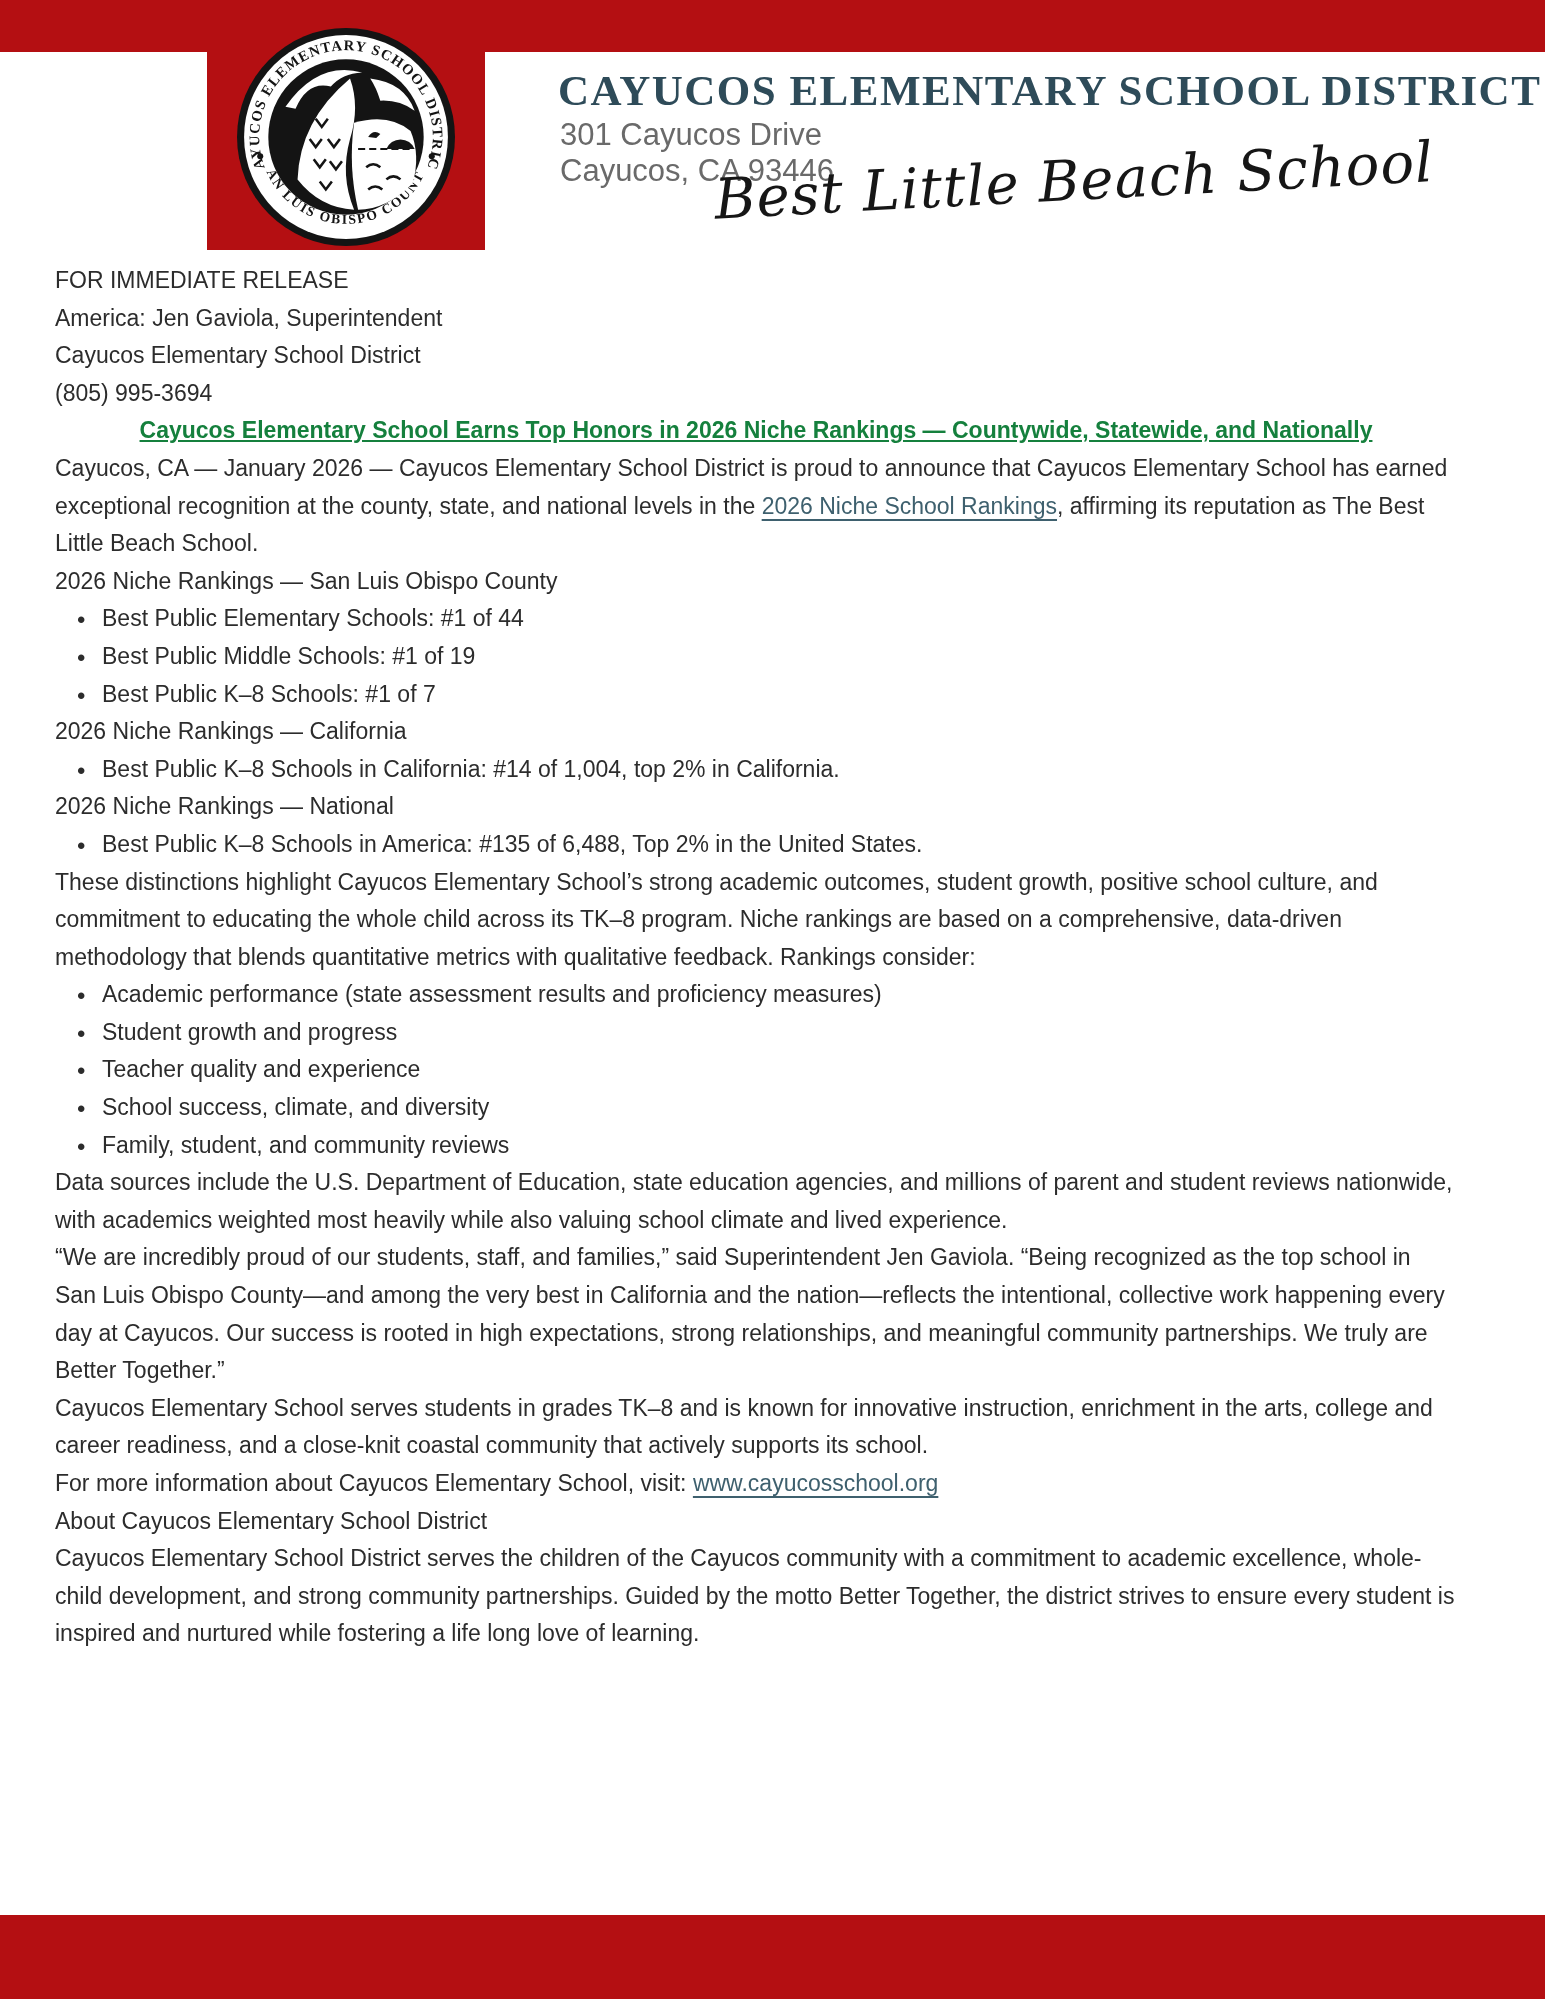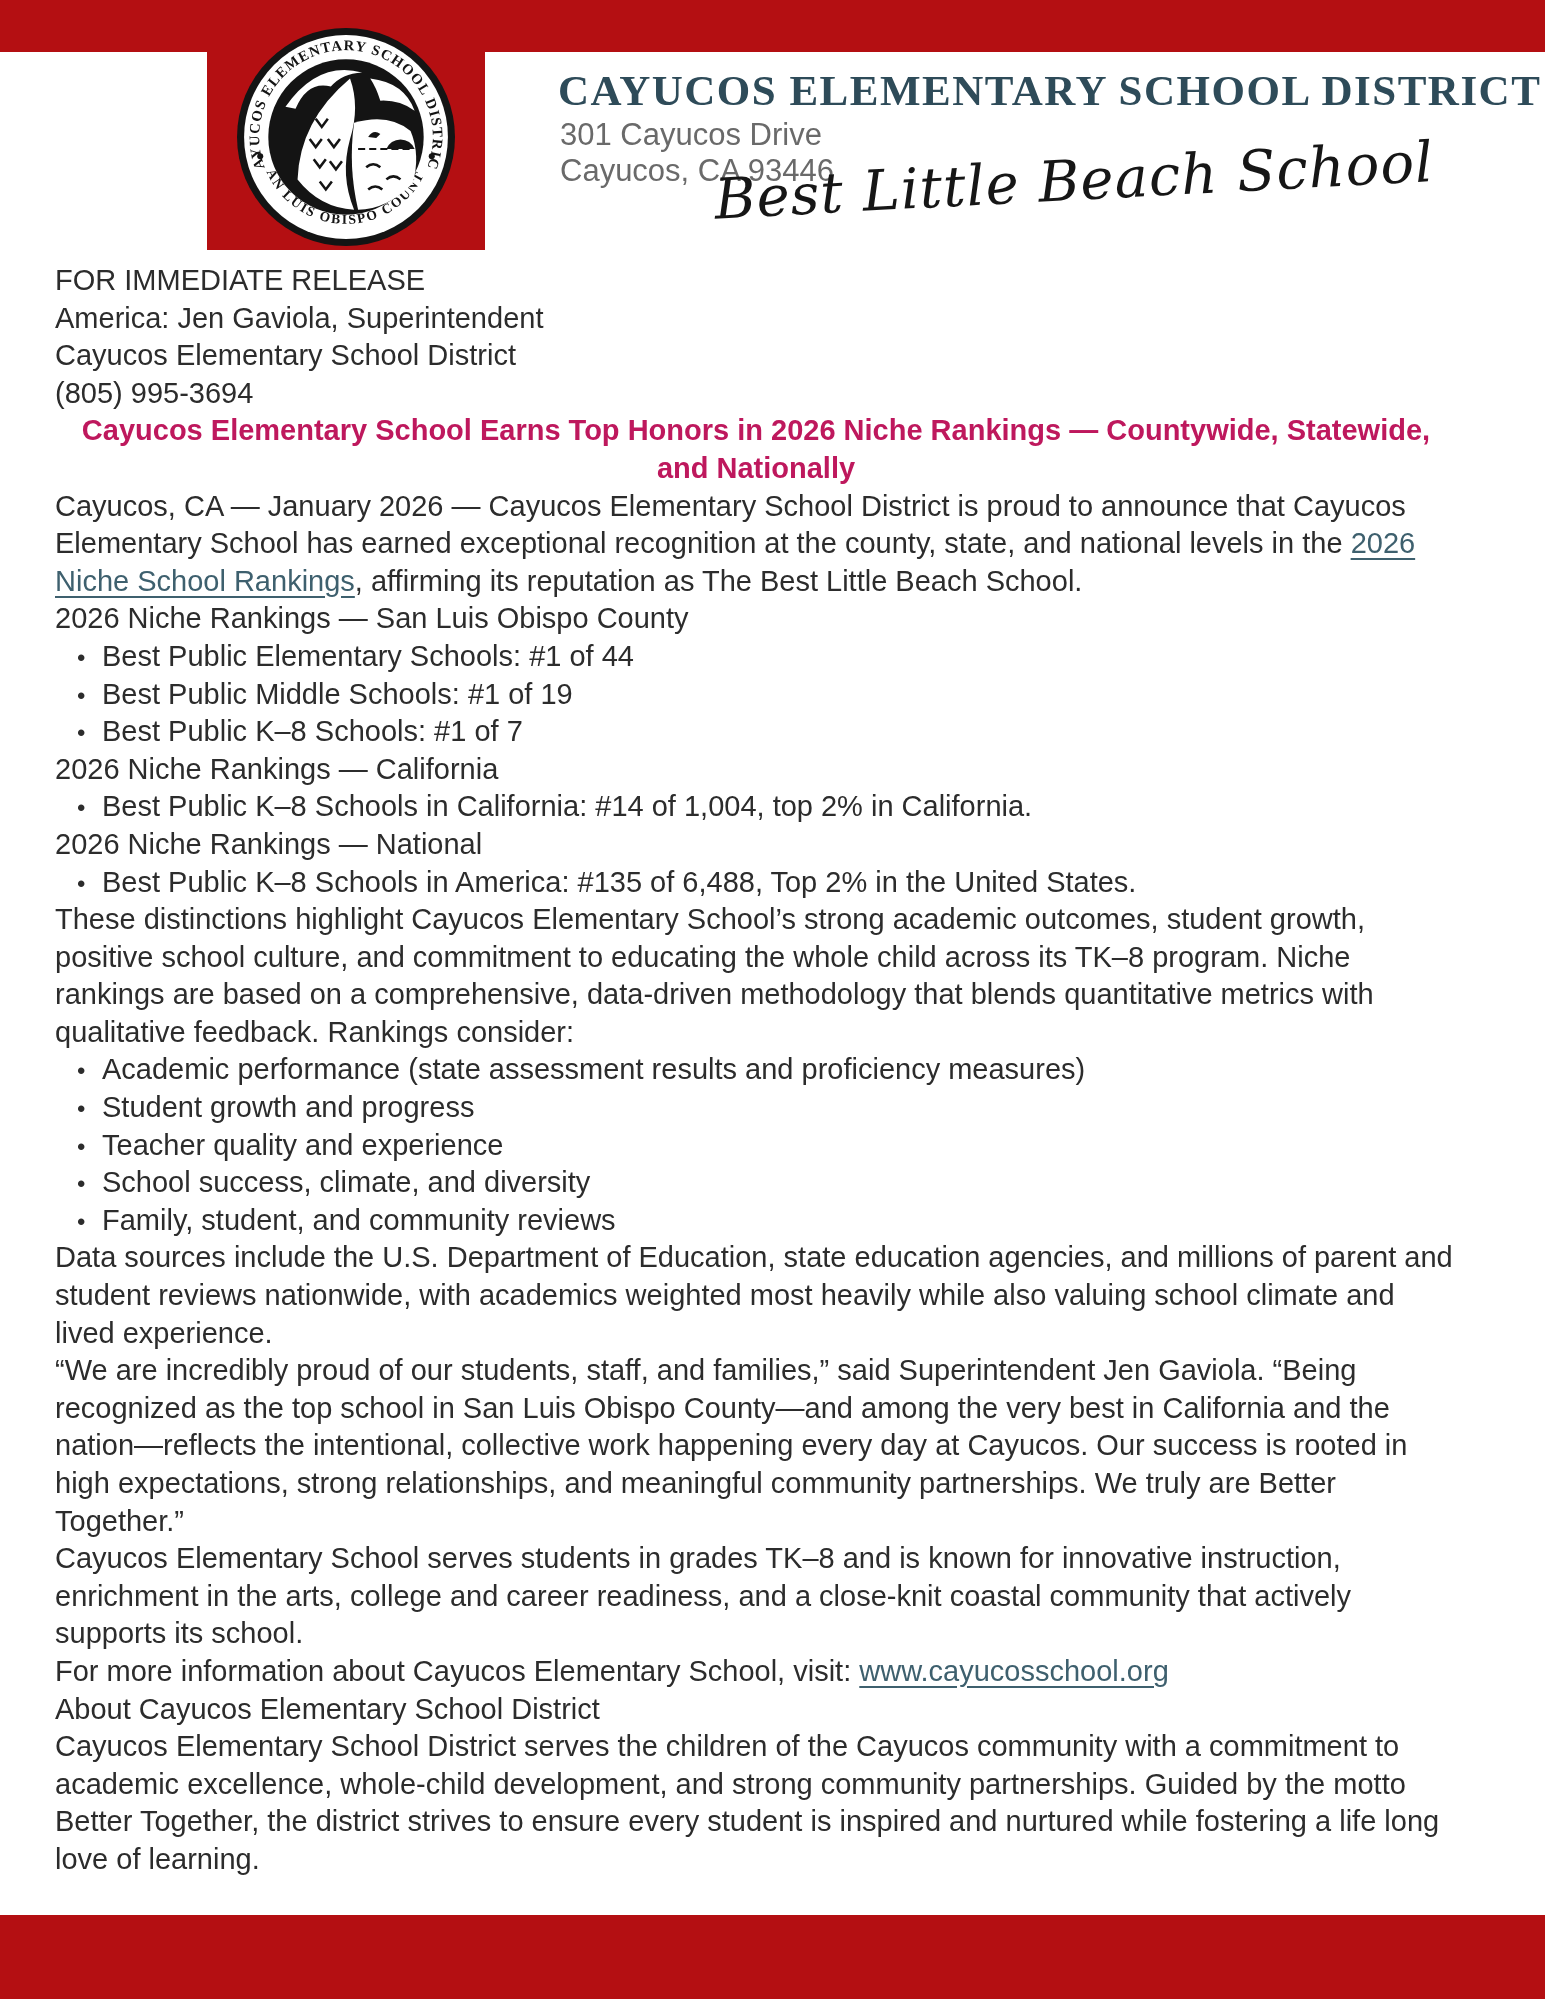--- a/index.html
+++ b/index.html
@@ -23,24 +23,24 @@
   .addr{position:absolute;left:560px;font-size:31px;line-height:30px;color:var(--muted);}
   .addr1{top:120px;}
   .addr2{top:156px;text-align:right;}
   .tagline{
     position:absolute;left:714px;top:152px;width:560px;
     font-family:"DejaVu Serif", serif;font-style:italic;font-weight:400;
     font-size:56px;color:var(--ink);transform:rotate(-3deg);letter-spacing:1px;white-space:nowrap;
   }
   .content{
     position:absolute;left:55px;top:262px;width:1402px;
-    font-size:29px;line-height:37.6px;color:var(--body);
+    font-size:23px;line-height:37.6px;color:var(--body);
   }
   .content p{margin:0;}
-  .headline{font-weight:700;text-align:center;color:#be185d;}
+  .headline{font-weight:700;text-align:center;color:#15803d;text-decoration:underline;}
   .doc-link{color:var(--link);text-decoration:underline;text-underline-offset:5px;cursor:pointer;}
   ul.plain{margin:0;padding:0;list-style:none;}
   ul.plain li{position:relative;padding-left:47px;}
   ul.plain li::before{
     content:"•";position:absolute;left:22px;top:1px;font-size:24px;color:var(--body);
   }
   .seal text{font-family:"Liberation Serif", serif;font-weight:700;}
 </style>
 </head>
 <body>

